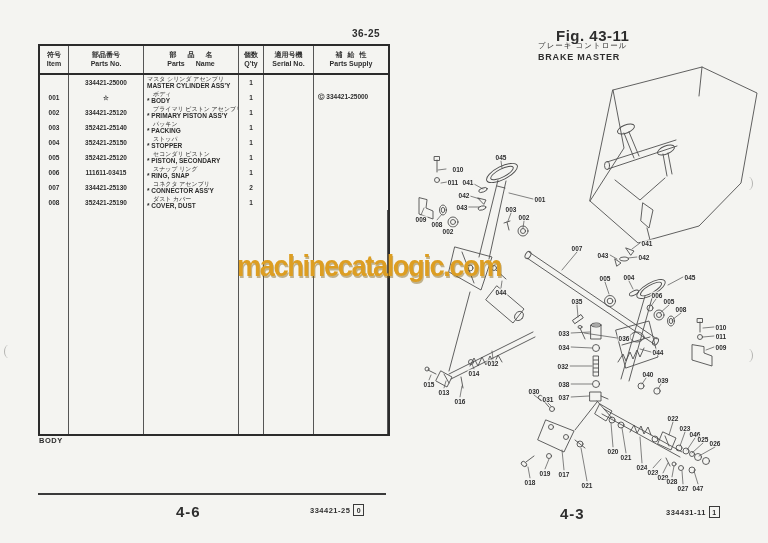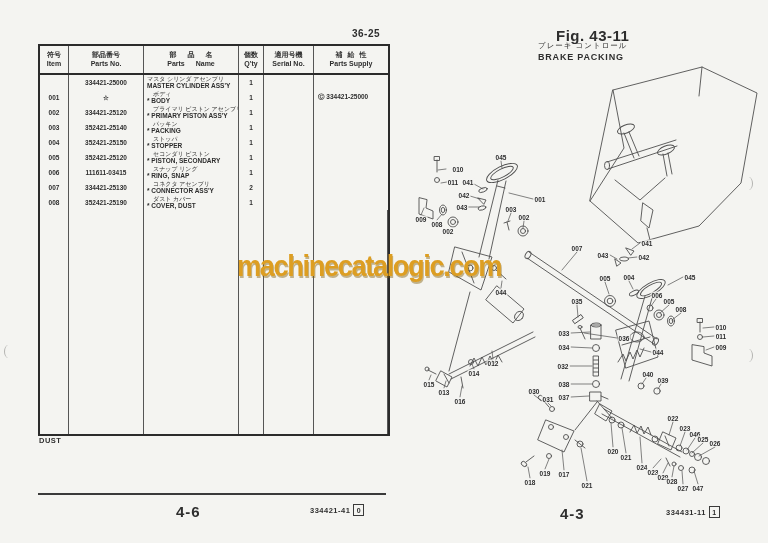--- a/index.html
+++ b/index.html
@@ -209,31 +209,31 @@
       <div class="tc"></div>
       <div class="tc"></div>
       <div class="tc"></div>
       <div class="tc"></div>
       <div class="tc"></div>
       <div class="tc"></div>
     </div>
   </div>
 </div>
 
-<div class="abs memo">DUST</div>
+<div class="abs memo">BODY</div>
 <div class="abs footer-rule"></div>
 <div class="abs pageno pageno-left">4-6</div>
 <div class="abs docno docno-left">
-  <span>334421-41</span>
+  <span>334421-25</span>
   <span class="revbox">0</span>
 </div>
 
 <div class="abs fig-no">Fig. 43-11</div>
 <div class="abs fig-jp">ブレーキ コントロール</div>
-<div class="abs fig-en">BRAKE PACKING</div>
+<div class="abs fig-en">BRAKE MASTER</div>
 <div class="abs pageno pageno-right">4-3</div>
 <div class="abs docno docno-right">
   <span>334431-11</span>
   <span class="revbox">1</span>
 </div>
 
 <svg class="abs diagram" width="768" height="543" viewBox="0 0 768 543">
   <g stroke="#4f4f4f" fill="none" stroke-width="0.9" stroke-linejoin="round" stroke-linecap="round">
 
     <g>

